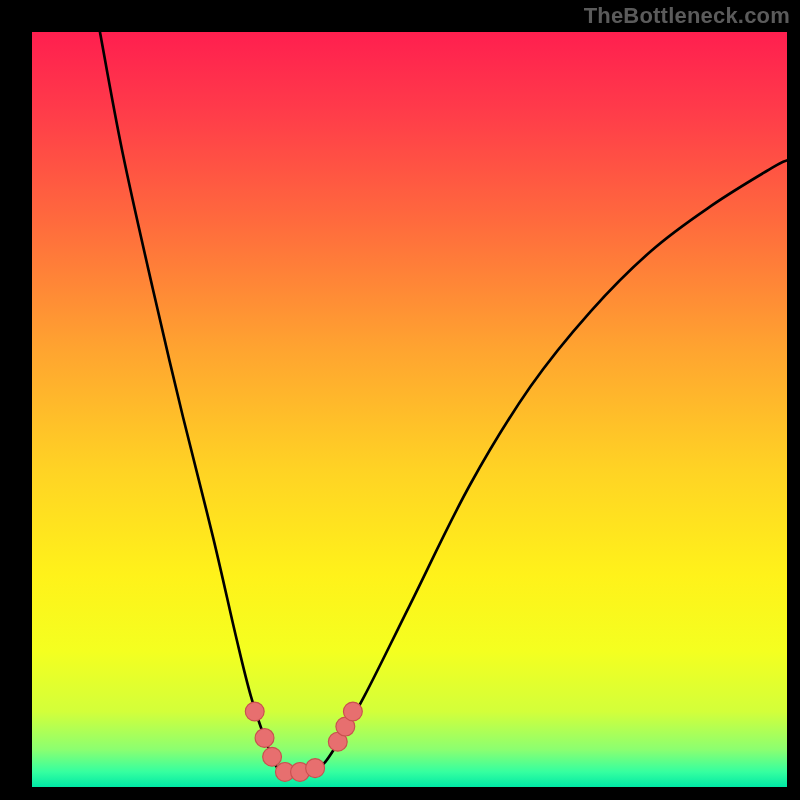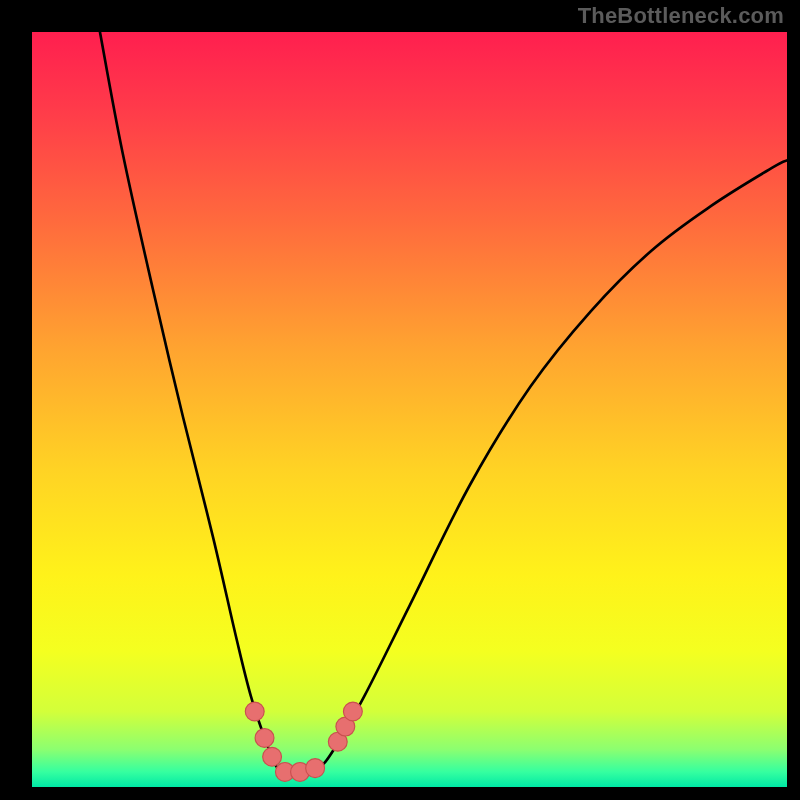--- a/index.html
+++ b/index.html
@@ -28,21 +28,21 @@
   .gradient-bg {
     position: absolute;
     left: 0;
     top: 0;
     width: 100%;
     height: 100%;
   }
   .watermark {
     position: absolute;
     top: 3px;
-    right: 16px;
+    right: 10px;
     color: #5b5b5b;
     font-size: 22px;
     font-weight: 600;
     letter-spacing: 0.2px;
     user-select: none;
   }
   svg.curve {
     position: absolute;
     left: 0;
     top: 0;

